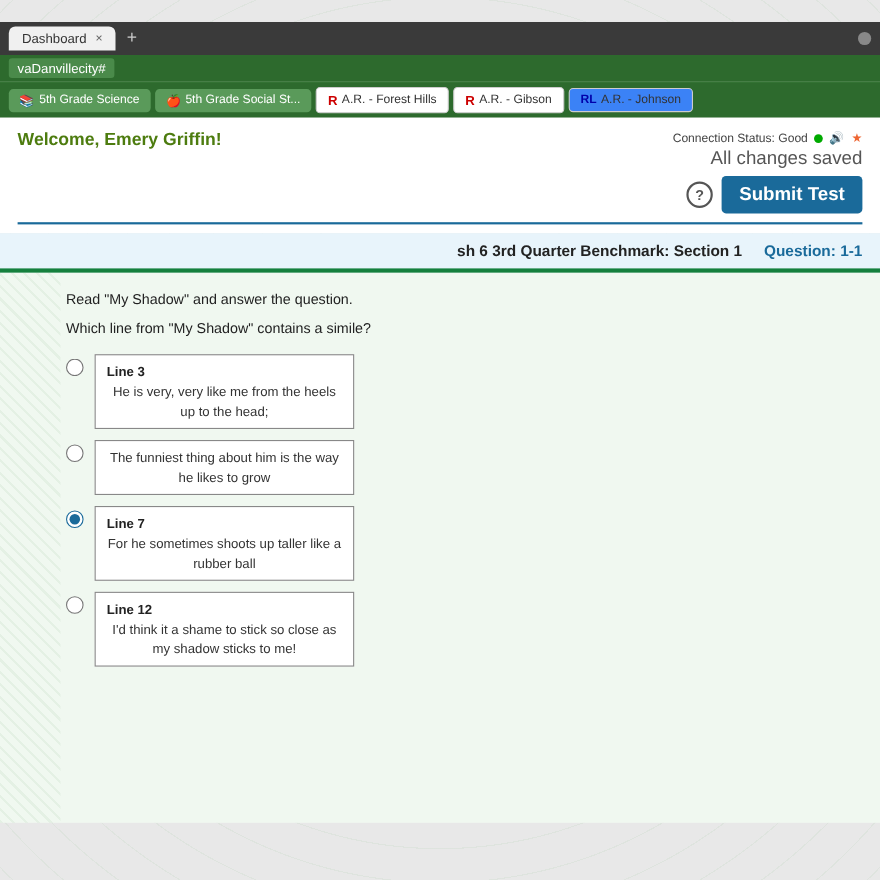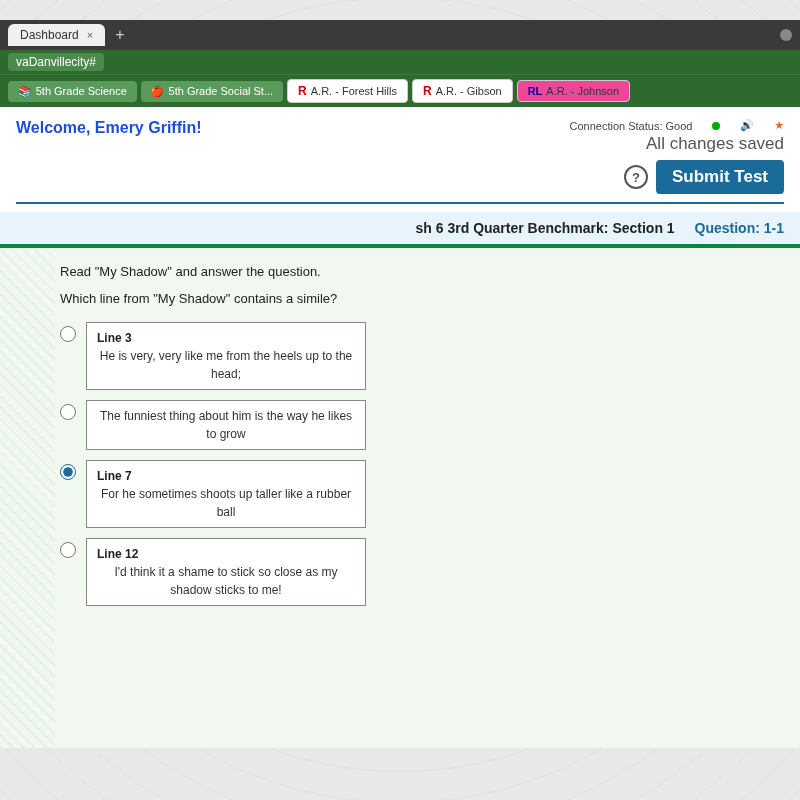--- a/index.html
+++ b/index.html
@@ -17,30 +17,30 @@
     .address-bar { background: #2d6a2d; padding: 3px 8px; }
     .address-text { background: #4a8a4a; color: #fff; padding: 2px 8px; border-radius: 3px; font-size: 12px; display: inline-block; }
 
     
     .nav-tabs { background: #2d6a2d; padding: 4px 8px; display: flex; align-items: center; gap: 4px; border-top: 1px solid #3a7a3a; }
     .nav-tab { padding: 4px 10px; border-radius: 4px; font-size: 11px; cursor: pointer; display: flex; align-items: center; gap: 4px; color: #fff; text-decoration: none; }
     .nav-tab-science { background: #5a9a5a; }
     .nav-tab-social { background: #5a9a5a; }
     .nav-tab-ar1 { background: #fff; color: #333; border: 1px solid #ccc; }
     .nav-tab-ar2 { background: #fff; color: #333; border: 1px solid #ccc; }
-    .nav-tab-ar3 { background: #ec4899; color: #333; border: 1px solid #ccc; }
+    .nav-tab-ar3 { background: #3b82f6; color: #333; border: 1px solid #ccc; }
     .tab-icon-r { color: #c00; font-weight: bold; font-size: 12px; }
     .tab-icon-rl { color: #00a; font-weight: bold; font-size: 11px; }
 
     
     .main-content { background: #fff; padding: 12px 16px 8px; }
     .welcome-row { display: flex; justify-content: space-between; align-items: flex-start; }
-    .welcome-text { font-size: 16px; font-weight: bold; color: #1d4ed8; }
+    .welcome-text { font-size: 16px; font-weight: bold; color: #4d7c0f; }
     .connection-area { text-align: right; font-size: 11px; color: #444; }
-    .connection-status { display: flex; align-items: center; gap: 20px; justify-content: center; }
+    .connection-status { display: flex; align-items: center; gap: 6px; justify-content: center; }
     .status-dot { width: 8px; height: 8px; background: #00aa00; border-radius: 50%; display: inline-block; }
     .saved-text { font-size: 17px; color: #555; margin-top: 2px; }
     .toolbar-row { display: flex; justify-content: flex-end; align-items: center; gap: 8px; margin-top: 6px; padding-bottom: 8px; border-bottom: 2px solid #1a6a9a; }
     .help-circle { width: 24px; height: 24px; border-radius: 50%; border: 2px solid #555; display: flex; align-items: center; justify-content: center; font-weight: bold; font-size: 13px; color: #555; cursor: pointer; }
     .submit-btn { background: #1a6a9a; color: #fff; border: none; padding: 7px 16px; border-radius: 4px; font-size: 17px; font-weight: bold; cursor: pointer; }
 
     
     .section-header { background: #e8f4fb; padding: 8px 16px; border-bottom: 4px solid #15803d; font-size: 14px; text-align: right; }
     .section-title { font-weight: bold; color: #222; }
     .question-label { color: #1a6a9a; font-weight: bold; margin-left: 16px; }
@@ -60,21 +60,21 @@
         transparent 8px
       );
     }
     .read-instruction { font-size: 13px; color: #222; margin-bottom: 12px; }
     .question-text { font-size: 13px; color: #222; margin-bottom: 16px; }
 
     
     .options-list { list-style: none; display: flex; flex-direction: column; gap: 10px; }
     .option-item { display: flex; align-items: flex-start; gap: 10px; }
     .option-radio { margin-top: 4px; width: 16px; height: 16px; cursor: pointer; accent-color: #1a6a9a; flex-shrink: 0; }
-    .option-box { border: 1px solid #888; padding: 6px 10px; width: 280px; background: #fff; font-size: 12px; line-height: 1.5; }
+    .option-box { border: 1px solid #888; padding: 6px 10px; width: 236px; background: #fff; font-size: 12px; line-height: 1.5; }
     .option-line-label { font-weight: bold; color: #222; display: block; }
     .option-text { color: #333; display: block; text-align: center; }
 
     
     .wavy-bg {
       position: fixed;
       top: 0; left: 0; right: 0; bottom: 0;
       z-index: -1;
       background:
         repeating-radial-gradient(circle at 50% 50%, transparent 0, transparent 30px, rgba(100,180,100,0.07) 30px, rgba(100,180,100,0.07) 31px);

